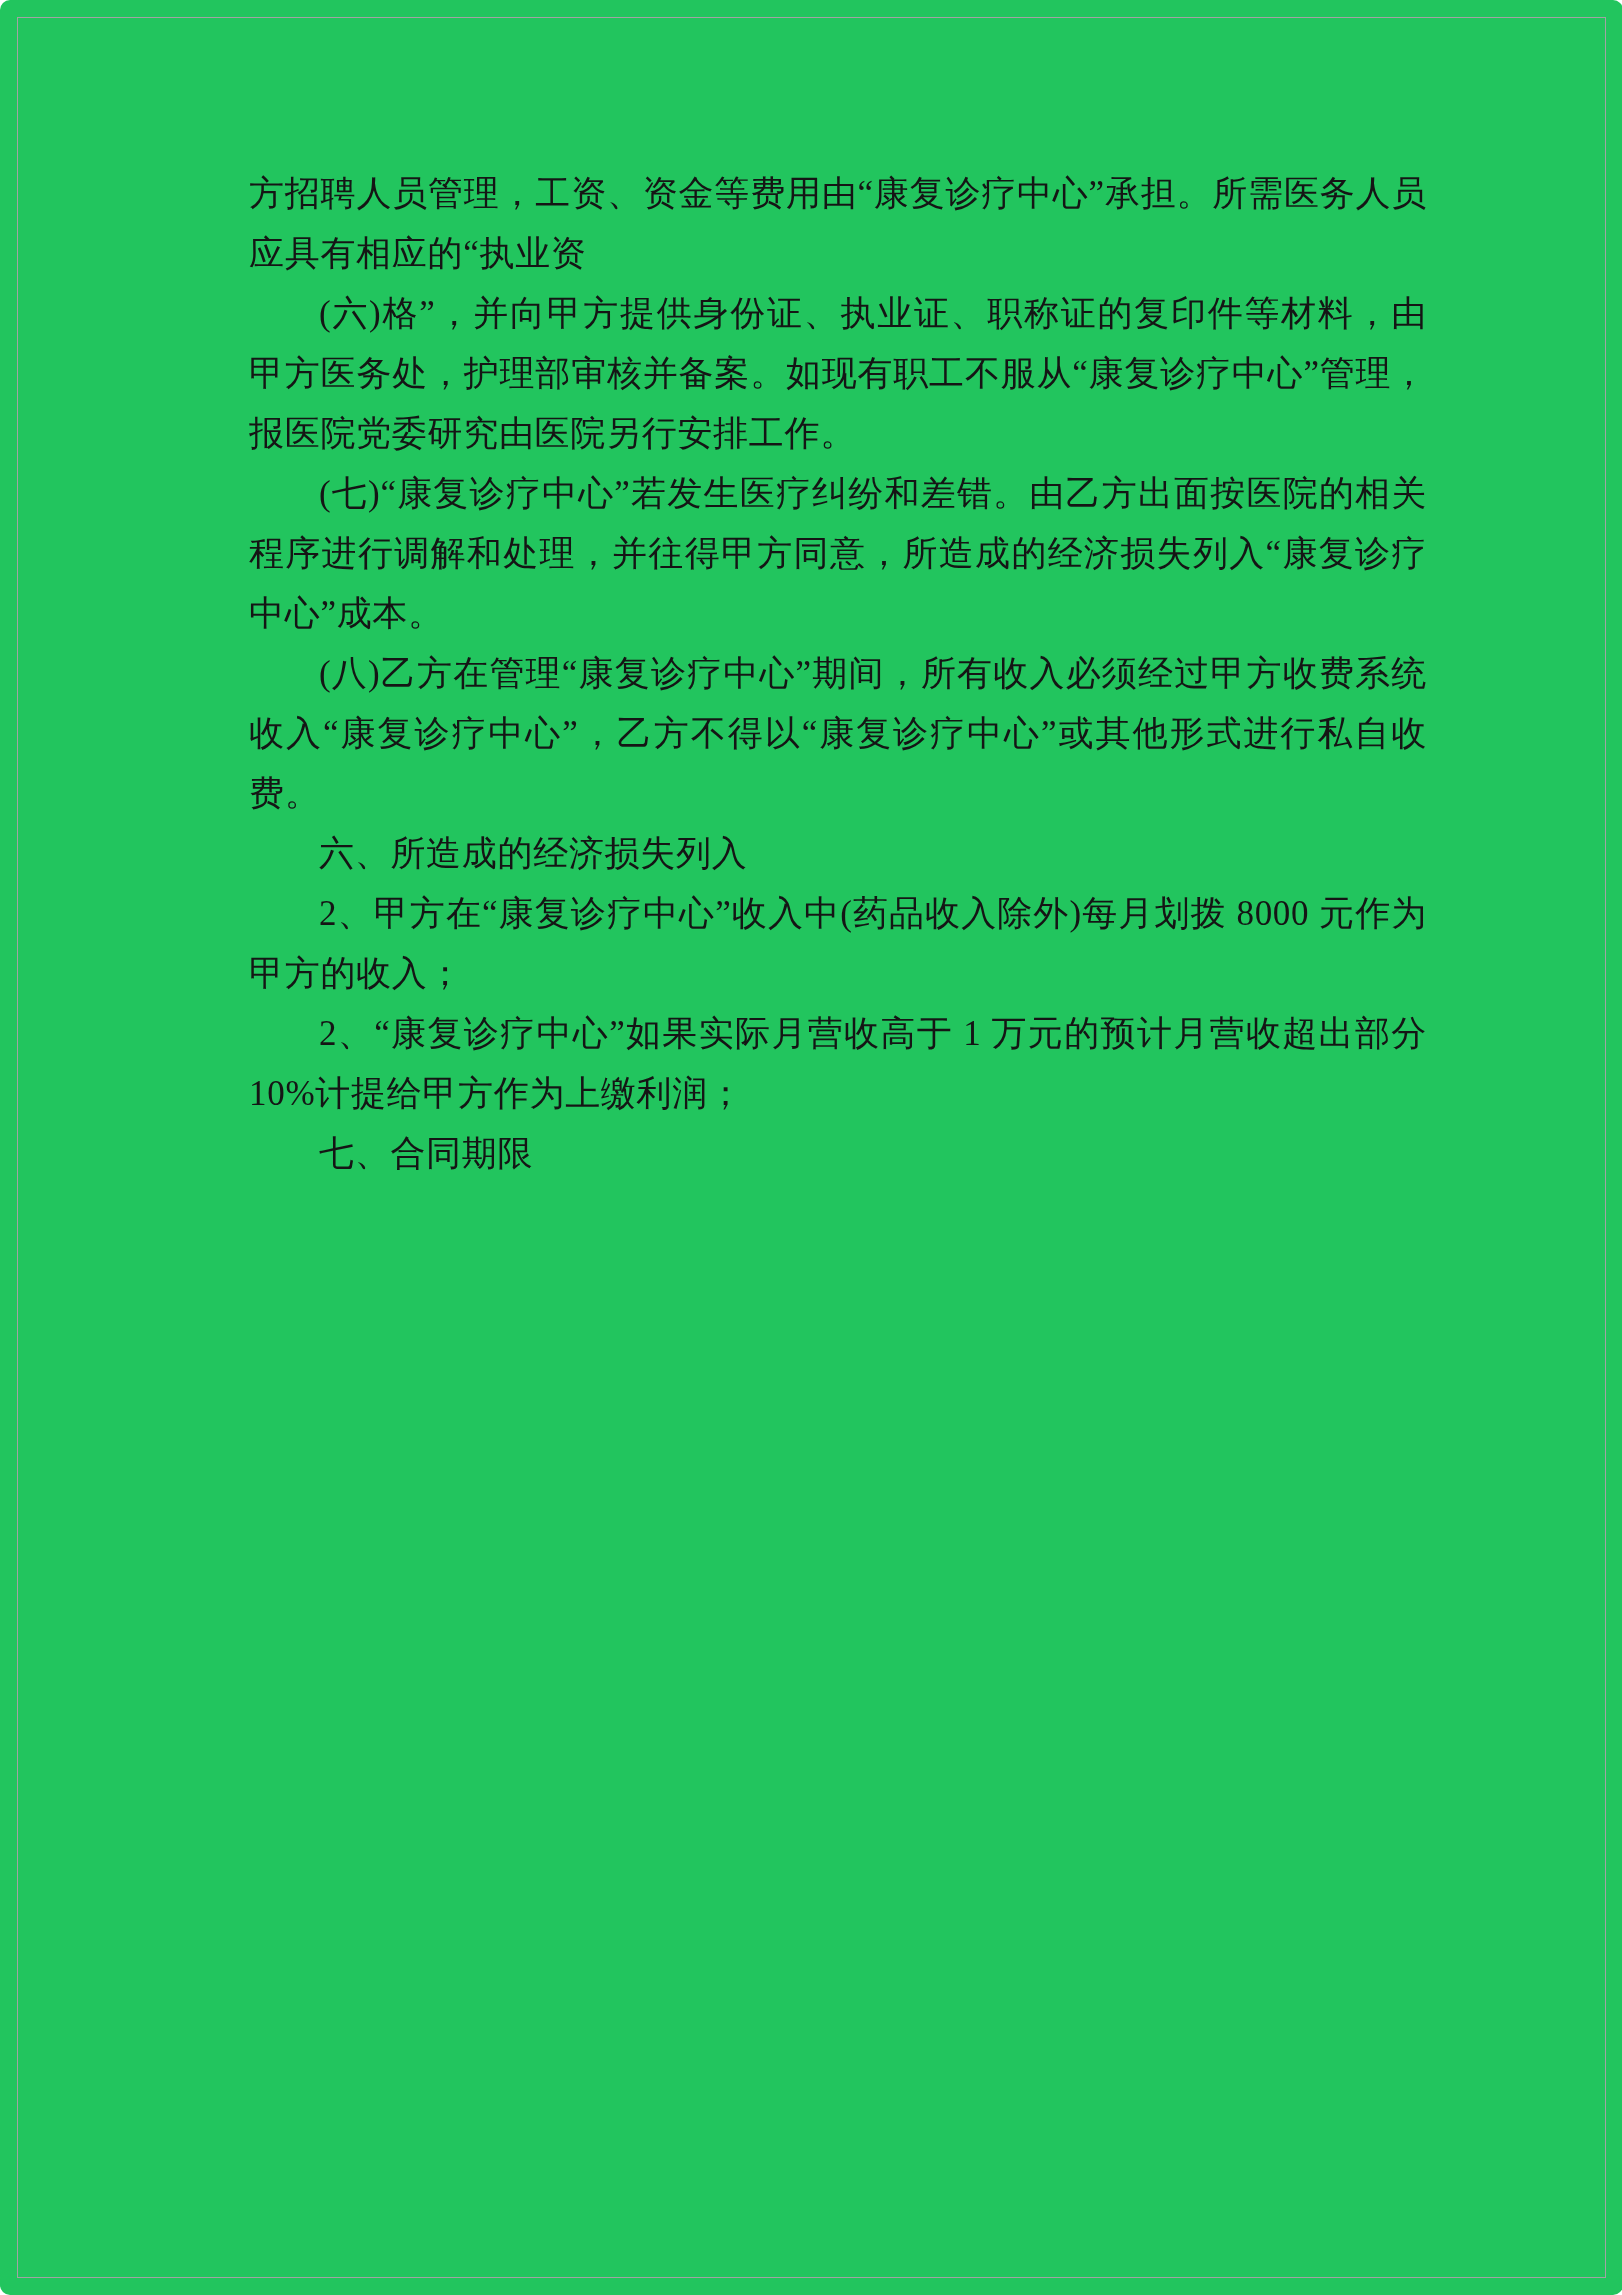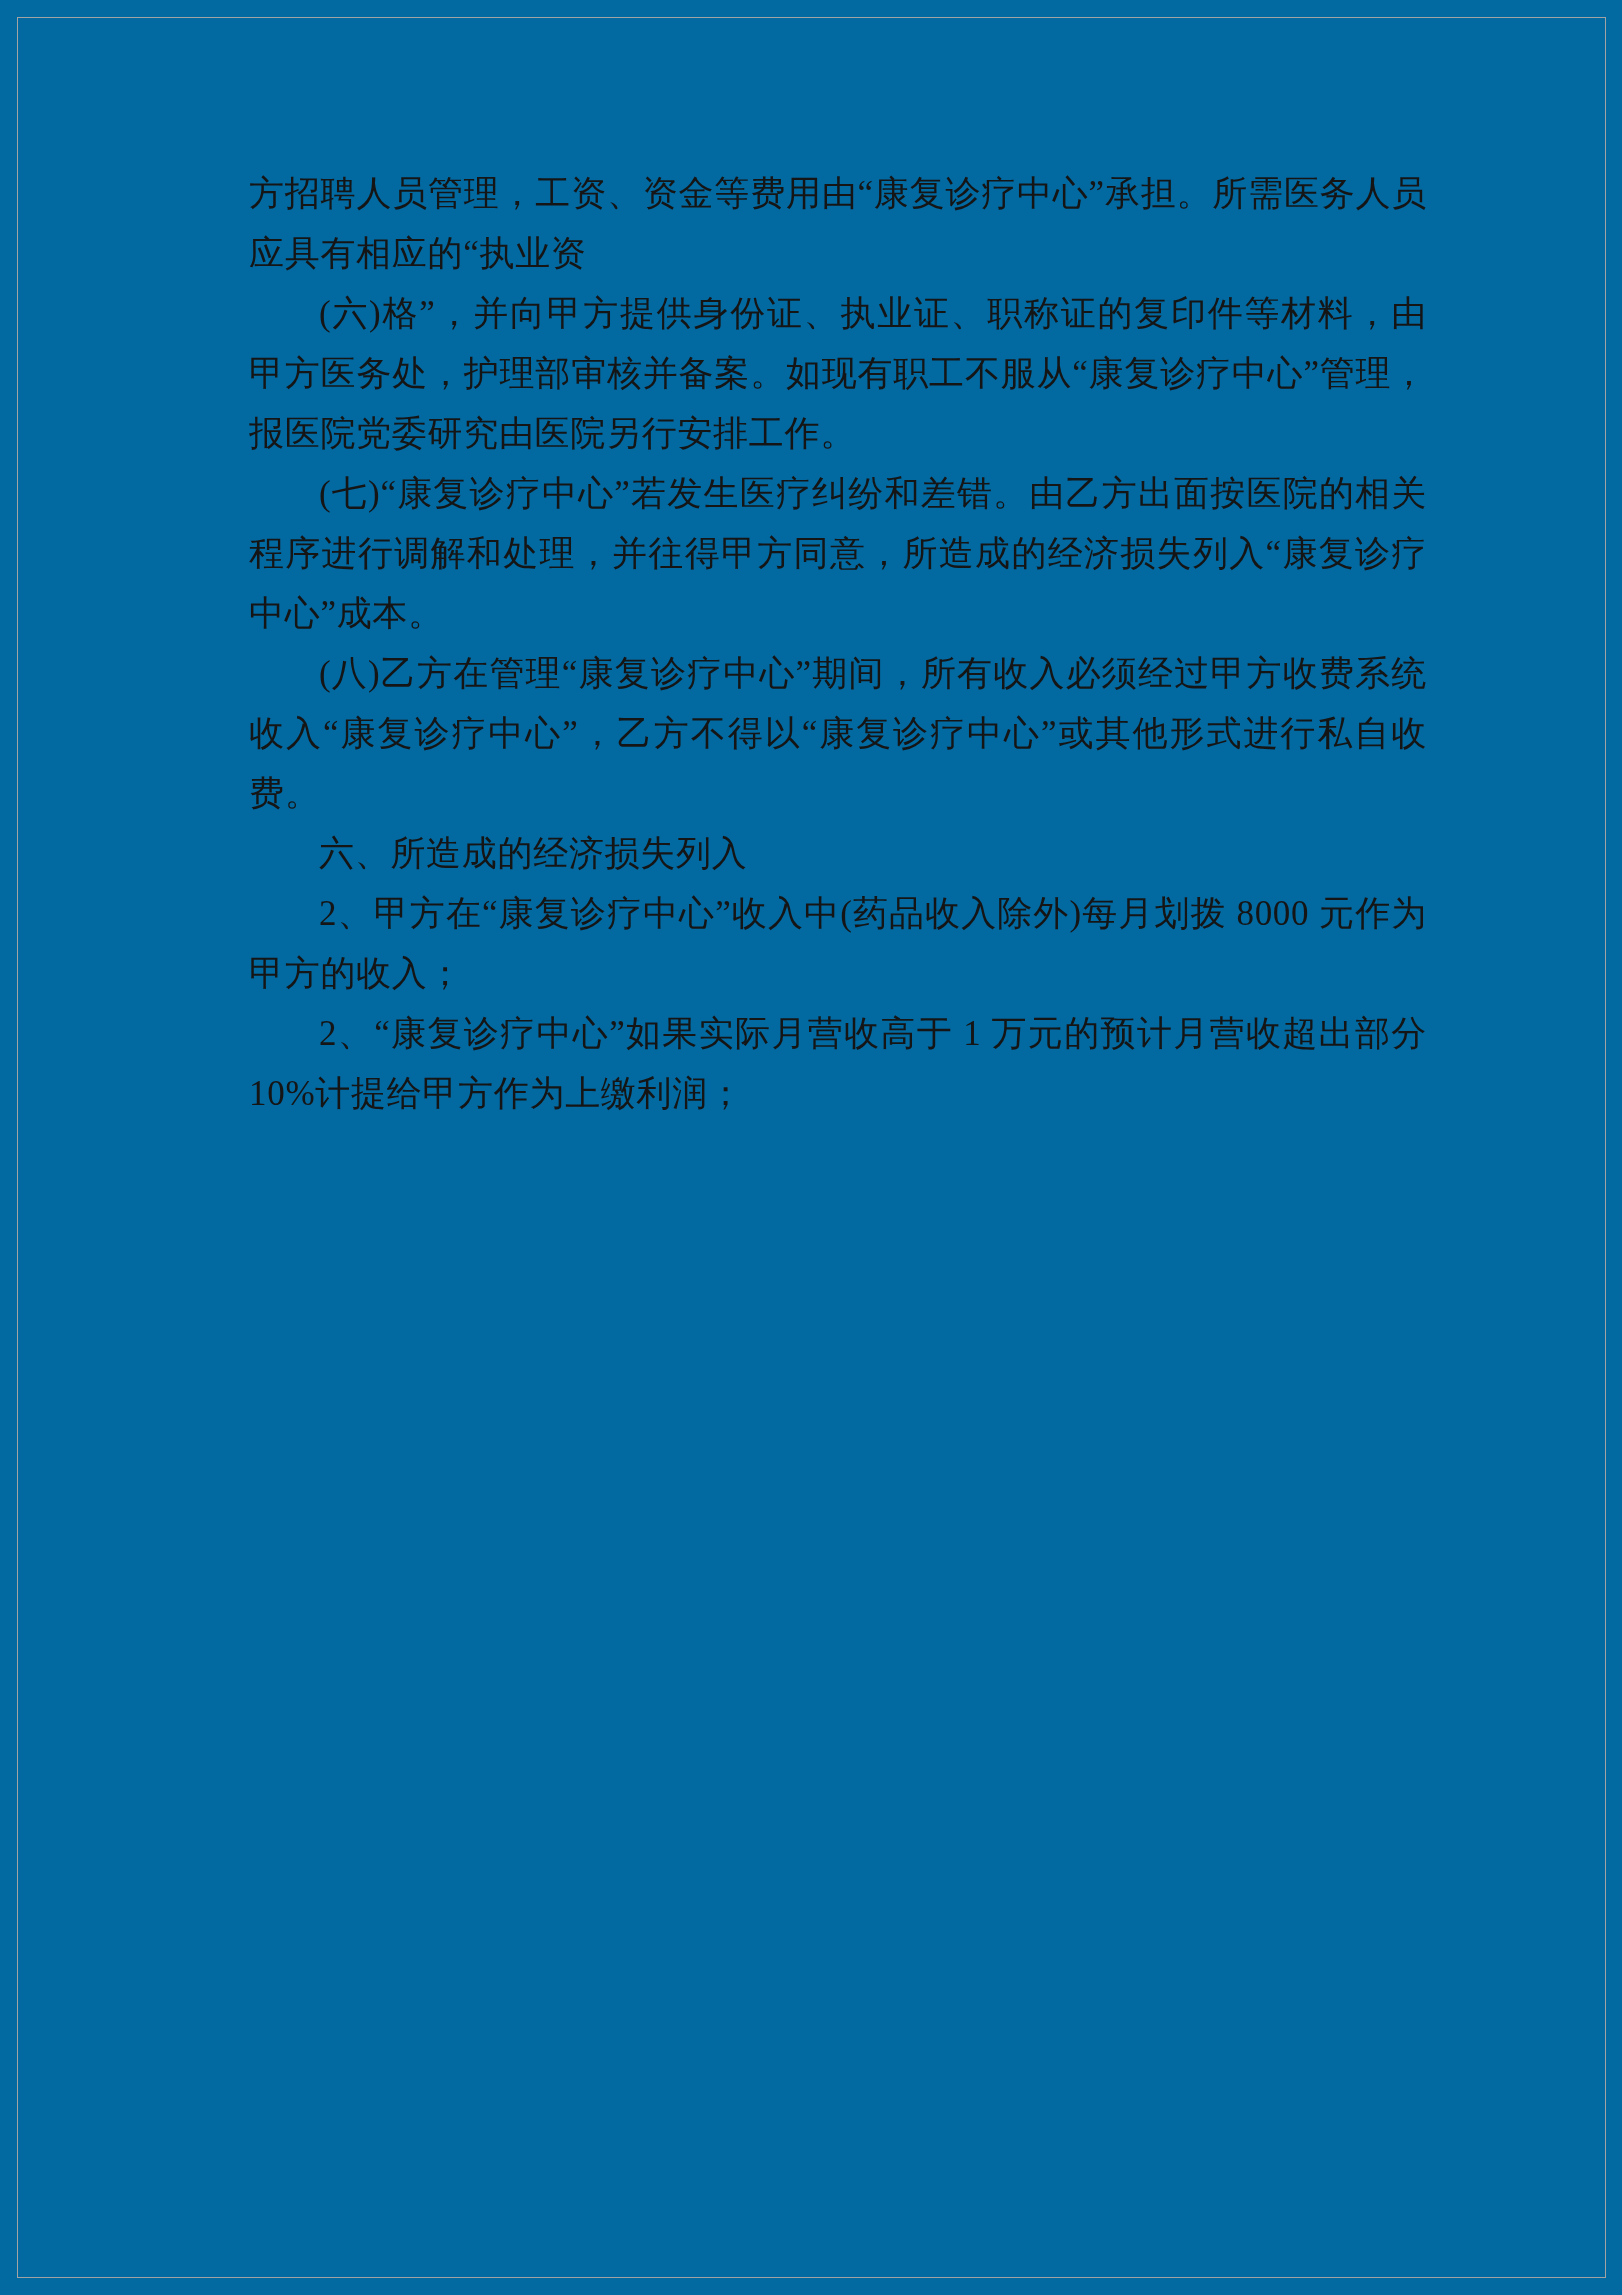--- a/index.html
+++ b/index.html
@@ -4,24 +4,25 @@
 <style>
   html, body {
     margin: 0;
     padding: 0;
     background: #ffffff;
   }
   .page {
     position: relative;
     width: 1623px;
     height: 2295px;
-    background: #0369a1;
+    background: #22c55e;
     overflow: hidden;
     font-family: "Liberation Serif", "DejaVu Serif", serif;
     color: #151515;
+    border-radius: 10px;
   }
   .page-border {
     position: absolute;
     top: 17px;
     left: 17px;
     right: 17px;
     bottom: 17px;
     border: 1.3px solid #a3a3a3;
     pointer-events: none;
   }
@@ -50,15 +51,16 @@
 <div class="page">
   <div class="page-border"></div>
   <div class="content">
     <p class="no-indent">方招聘人员管理，工资、资金等费用由“康复诊疗中心”承担。所需医务人员应具有相应的“执业资</p>
     <p>(六)格”，并向甲方提供身份证、执业证、职称证的复印件等材料，由甲方医务处，护理部审核并备案。如现有职工不服从“康复诊疗中心”管理，报医院党委研究由医院另行安排工作。</p>
     <p>(七)“康复诊疗中心”若发生医疗纠纷和差错。由乙方出面按医院的相关程序进行调解和处理，并往得甲方同意，所造成的经济损失列入“康复诊疗中心”成本。</p>
     <p>(八)乙方在管理“康复诊疗中心”期间，所有收入必须经过甲方收费系统收入“康复诊疗中心”，乙方不得以“康复诊疗中心”或其他形式进行私自收费。</p>
     <p>六、所造成的经济损失列入</p>
     <p>2、甲方在“康复诊疗中心”收入中(药品收入除外)每月划拨 8000 元作为甲方的收入；</p>
     <p>2、“康复诊疗中心”如果实际月营收高于 1 万元的预计月营收超出部分 10%计提给甲方作为上缴利润；</p>
+    <p>七、合同期限</p>
   </div>
 </div>
 
 
 </body></html>

